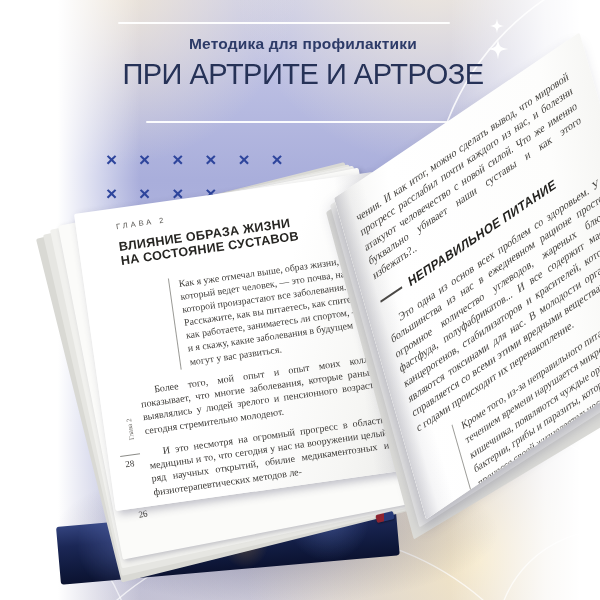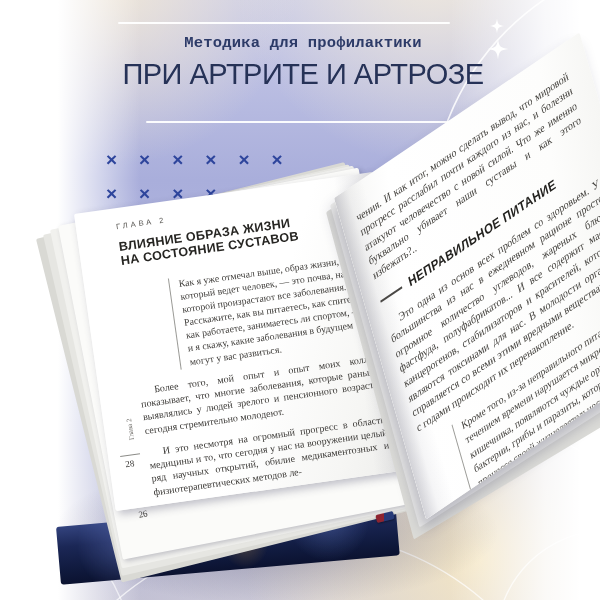--- a/index.html
+++ b/index.html
@@ -14,21 +14,21 @@
       radial-gradient(circle at 55% 100%,rgba(214,211,220,.8) 0%,rgba(214,211,220,0) 40%),
       radial-gradient(circle at 18% -4%,rgba(243,233,214,.95) 0%,rgba(243,233,214,0) 24%),
       radial-gradient(circle at 72% -6%,rgba(244,236,219,.9) 0%,rgba(244,236,219,0) 26%),
       linear-gradient(180deg,#c9cbe8 0%,#a9aedb 30%,#b3b8e0 52%,#a6abd6 74%,#bdbcd2 100%);}
   .arcs{position:absolute;inset:0;}
   
   .line{position:absolute;height:2px;background:rgba(255,255,255,.95);border-radius:1px;}
   .line-top{left:118px;top:22px;width:332px;}
   .line-bottom{left:146px;top:121px;width:316px;}
   .header{position:absolute;left:70px;top:33px;width:466px;text-align:center;color:#2d3b68;}
-  .subtitle{font-size:15.5px;font-weight:bold;line-height:1.38;letter-spacing:.2px;font-family:Liberation Mono, monospace;}
+  .subtitle{font-size:15.5px;font-weight:bold;line-height:1.38;letter-spacing:.2px;}
   .big-title{margin-top:4px;font-size:29px;font-weight:normal;color:#263257;letter-spacing:-.5px;}
   
   .crosses{position:absolute;left:106px;top:143px;color:#2e459c;font-weight:bold;
            font-size:19px;line-height:34px;letter-spacing:22px;white-space:nowrap;}
   
   .book-shadow{position:absolute;left:60px;top:455px;width:470px;height:160px;
     background:radial-gradient(ellipse at 46% 48%,rgba(60,60,95,.38),rgba(60,60,95,0) 62%);}
   .cover{position:absolute;left:56px;top:527px;width:340px;height:58px;
     transform-origin:0 0;transform:rotate(-5deg);border-radius:3px;
     background:linear-gradient(180deg,#33437e 0%,#1b2756 35%,#101a3e 75%,#0b1230 100%);}

